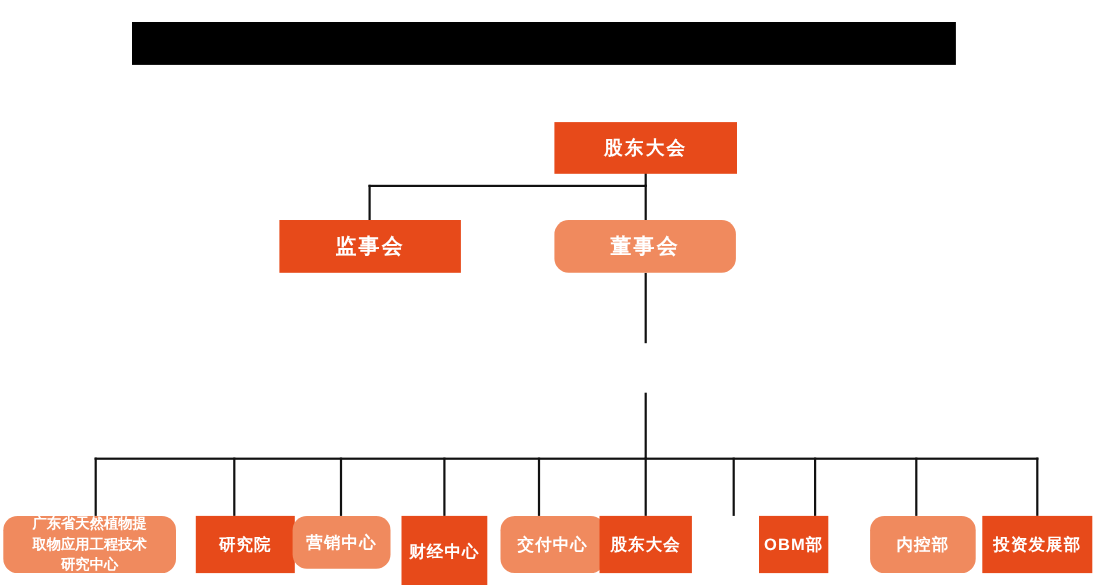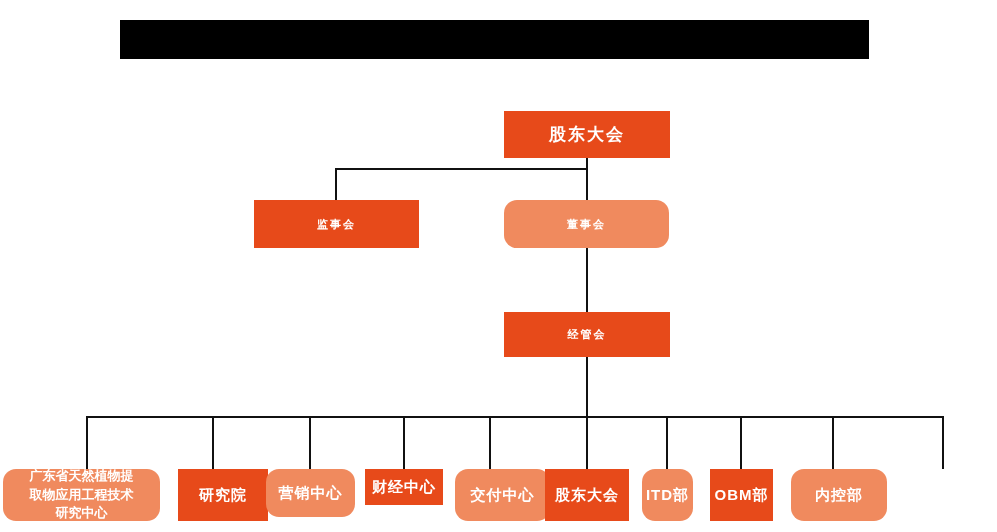--- a/index.html
+++ b/index.html
@@ -21,21 +21,21 @@
     position:absolute;
     display:flex;align-items:center;justify-content:center;
     color:var(--text,#fff);
     font-weight:700;
     text-align:center;
     box-sizing:border-box;
   }
   .box[data-tone="dark"]{background:var(--dark,#E74A1A);}
   .box[data-tone="light"]{background:var(--light,#F08A5E);border-radius:13px;}
   .box.lg{font-size:17px;letter-spacing:2px;margin-top:20px;}
-  .box.md{font-size:11px;letter-spacing:2px;}
+  .box.md{font-size:19px;letter-spacing:2px;}
   .box.sm{font-size:15px;letter-spacing:1px;}
   .box.xs{font-size:13px;line-height:1.45;padding:0 23px;letter-spacing:0;}
 </style>
 </head>
 <body>
 
 <div class="canvas">
 
   <div class="redacted"></div>
 
@@ -55,25 +55,24 @@
   <div class="line v" style="left:666px;top:416px;height:53px;"></div>
   <div class="line v" style="left:740px;top:416px;height:53px;"></div>
   <div class="line v" style="left:832px;top:416px;height:53px;"></div>
   <div class="line v" style="left:942px;top:416px;height:53px;"></div>
 
   <div class="box lg" style="left:504px;top:91px;width:166px;height:47px;" data-tone="dark">股东大会</div>
 
   <div class="box md" style="left:254px;top:200px;width:165px;height:48px;" data-tone="dark">监事会</div>
   <div class="box md" style="left:504px;top:200px;width:165px;height:48px;" data-tone="light">董事会</div>
 
-  <div class="box md" style="left:504px;top:312px;width:166px;height:45px;" data-tone="dark">经管会</div>
 
   <div class="box xs" style="left:3px;top:469px;width:157px;height:52px;" data-tone="light">广东省天然植物提取物应用工程技术研究中心</div>
   <div class="box sm" style="left:178px;top:469px;width:90px;height:52px;" data-tone="dark">研究院</div>
   <div class="box sm" style="left:266px;top:469px;width:89px;height:48px;text-align:right;" data-tone="light">营销中心</div>
-  <div class="box sm" style="left:365px;top:469px;width:78px;height:36px;" data-tone="dark">财经中心</div>
+  <div class="box sm" style="left:365px;top:469px;width:78px;height:64px;" data-tone="dark">财经中心</div>
   <div class="box sm" style="left:455px;top:469px;width:95px;height:52px;" data-tone="light">交付中心</div>
   <div class="box sm" style="left:545px;top:469px;width:84px;height:52px;" data-tone="dark">股东大会</div>
-  <div class="box sm" style="left:642px;top:469px;width:51px;height:52px;" data-tone="light">ITD部</div>
-  <div class="box sm" style="left:710px;top:469px;width:63px;height:52px;" data-tone="dark">OBM部</div>
+  <div class="box sm" style="left:690px;top:469px;width:63px;height:52px;" data-tone="dark">OBM部</div>
   <div class="box sm" style="left:791px;top:469px;width:96px;height:52px;" data-tone="light">内控部</div>
+  <div class="box sm" style="left:893px;top:469px;width:100px;height:52px;" data-tone="dark">投资发展部</div>
 
 </div>
 
 </body></html>

